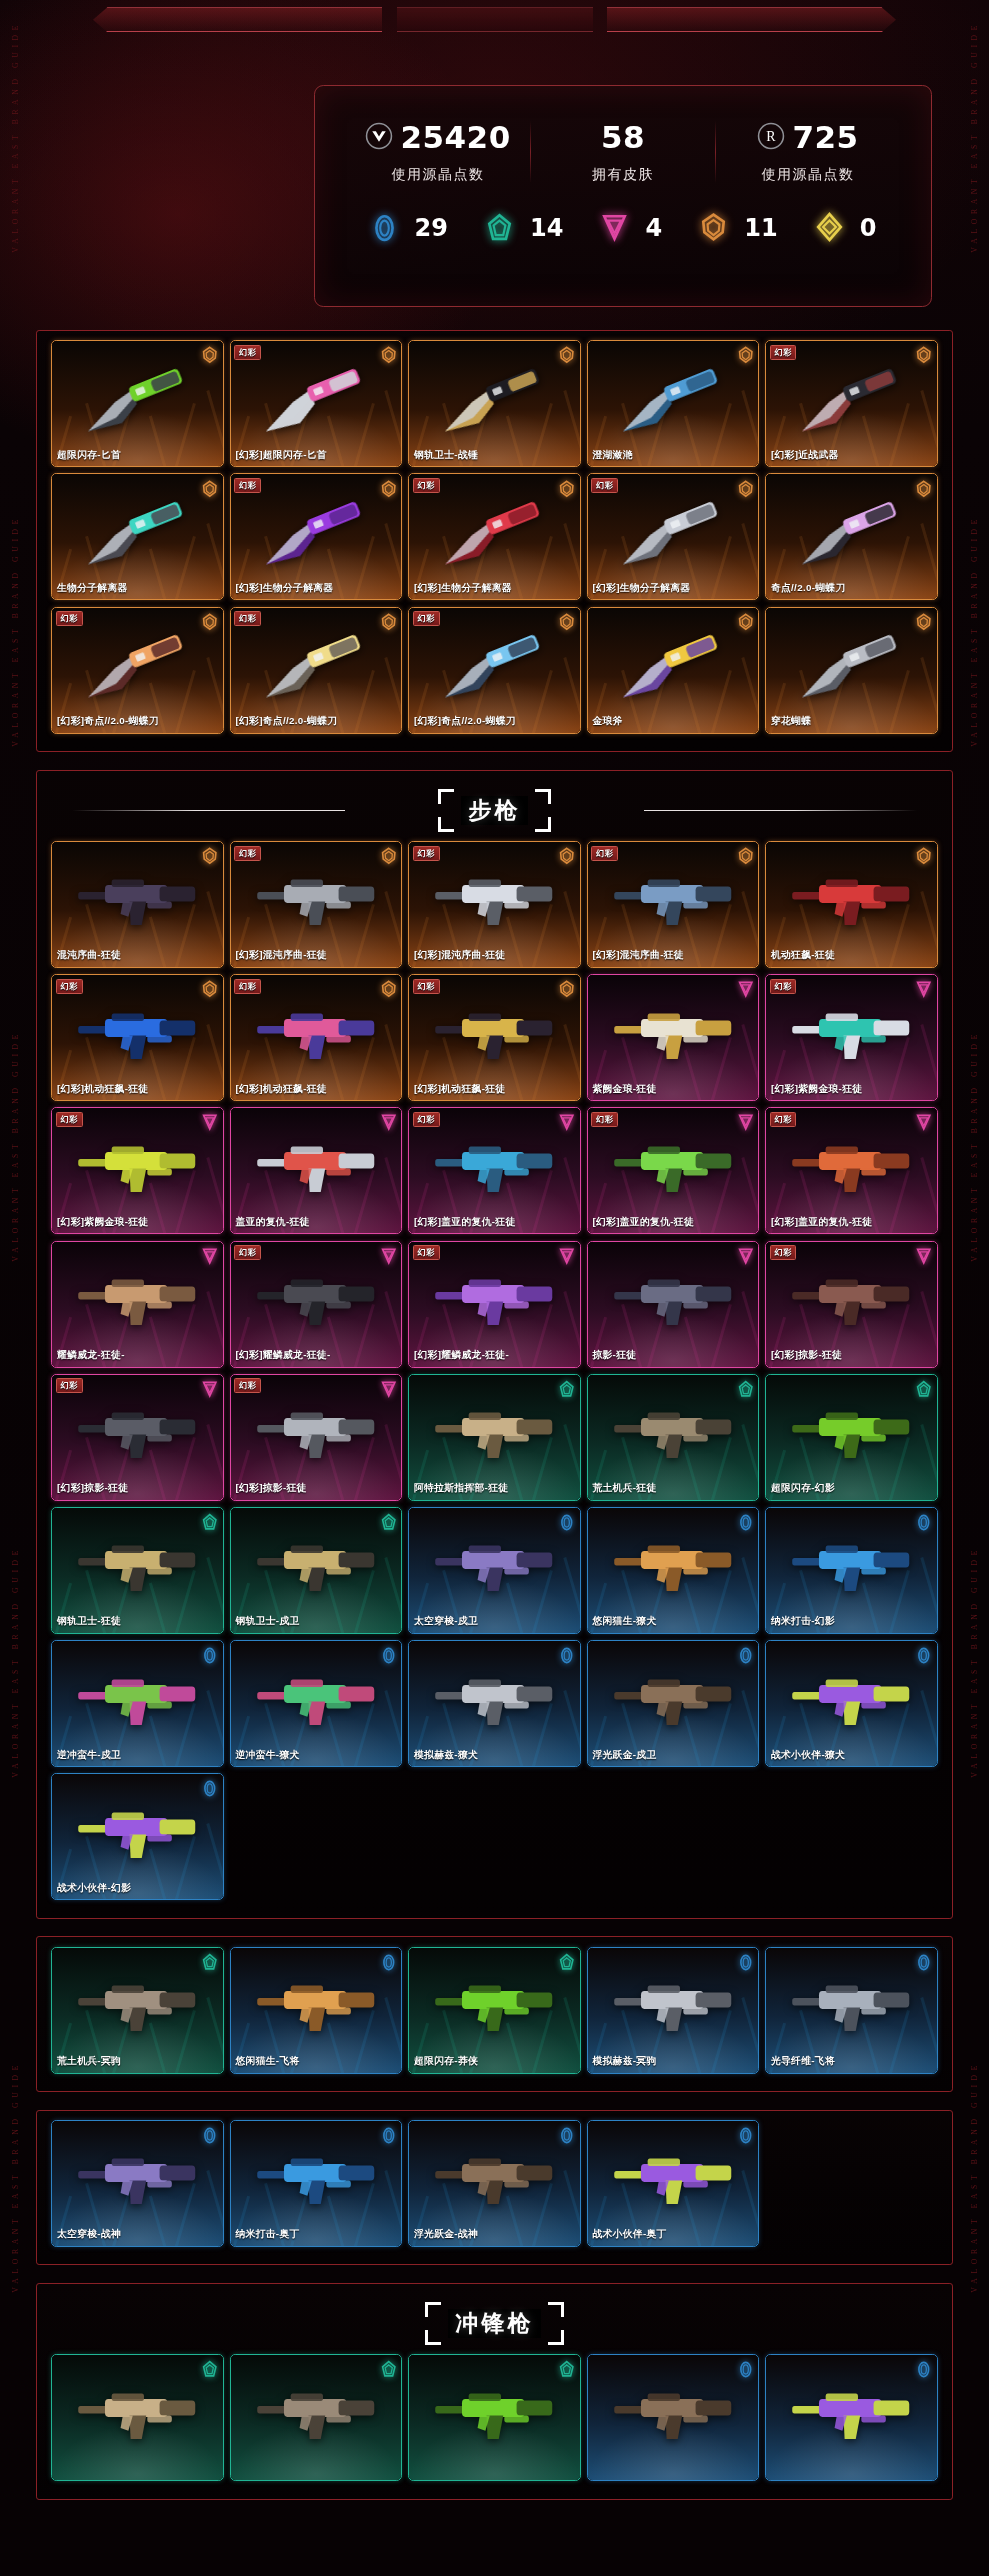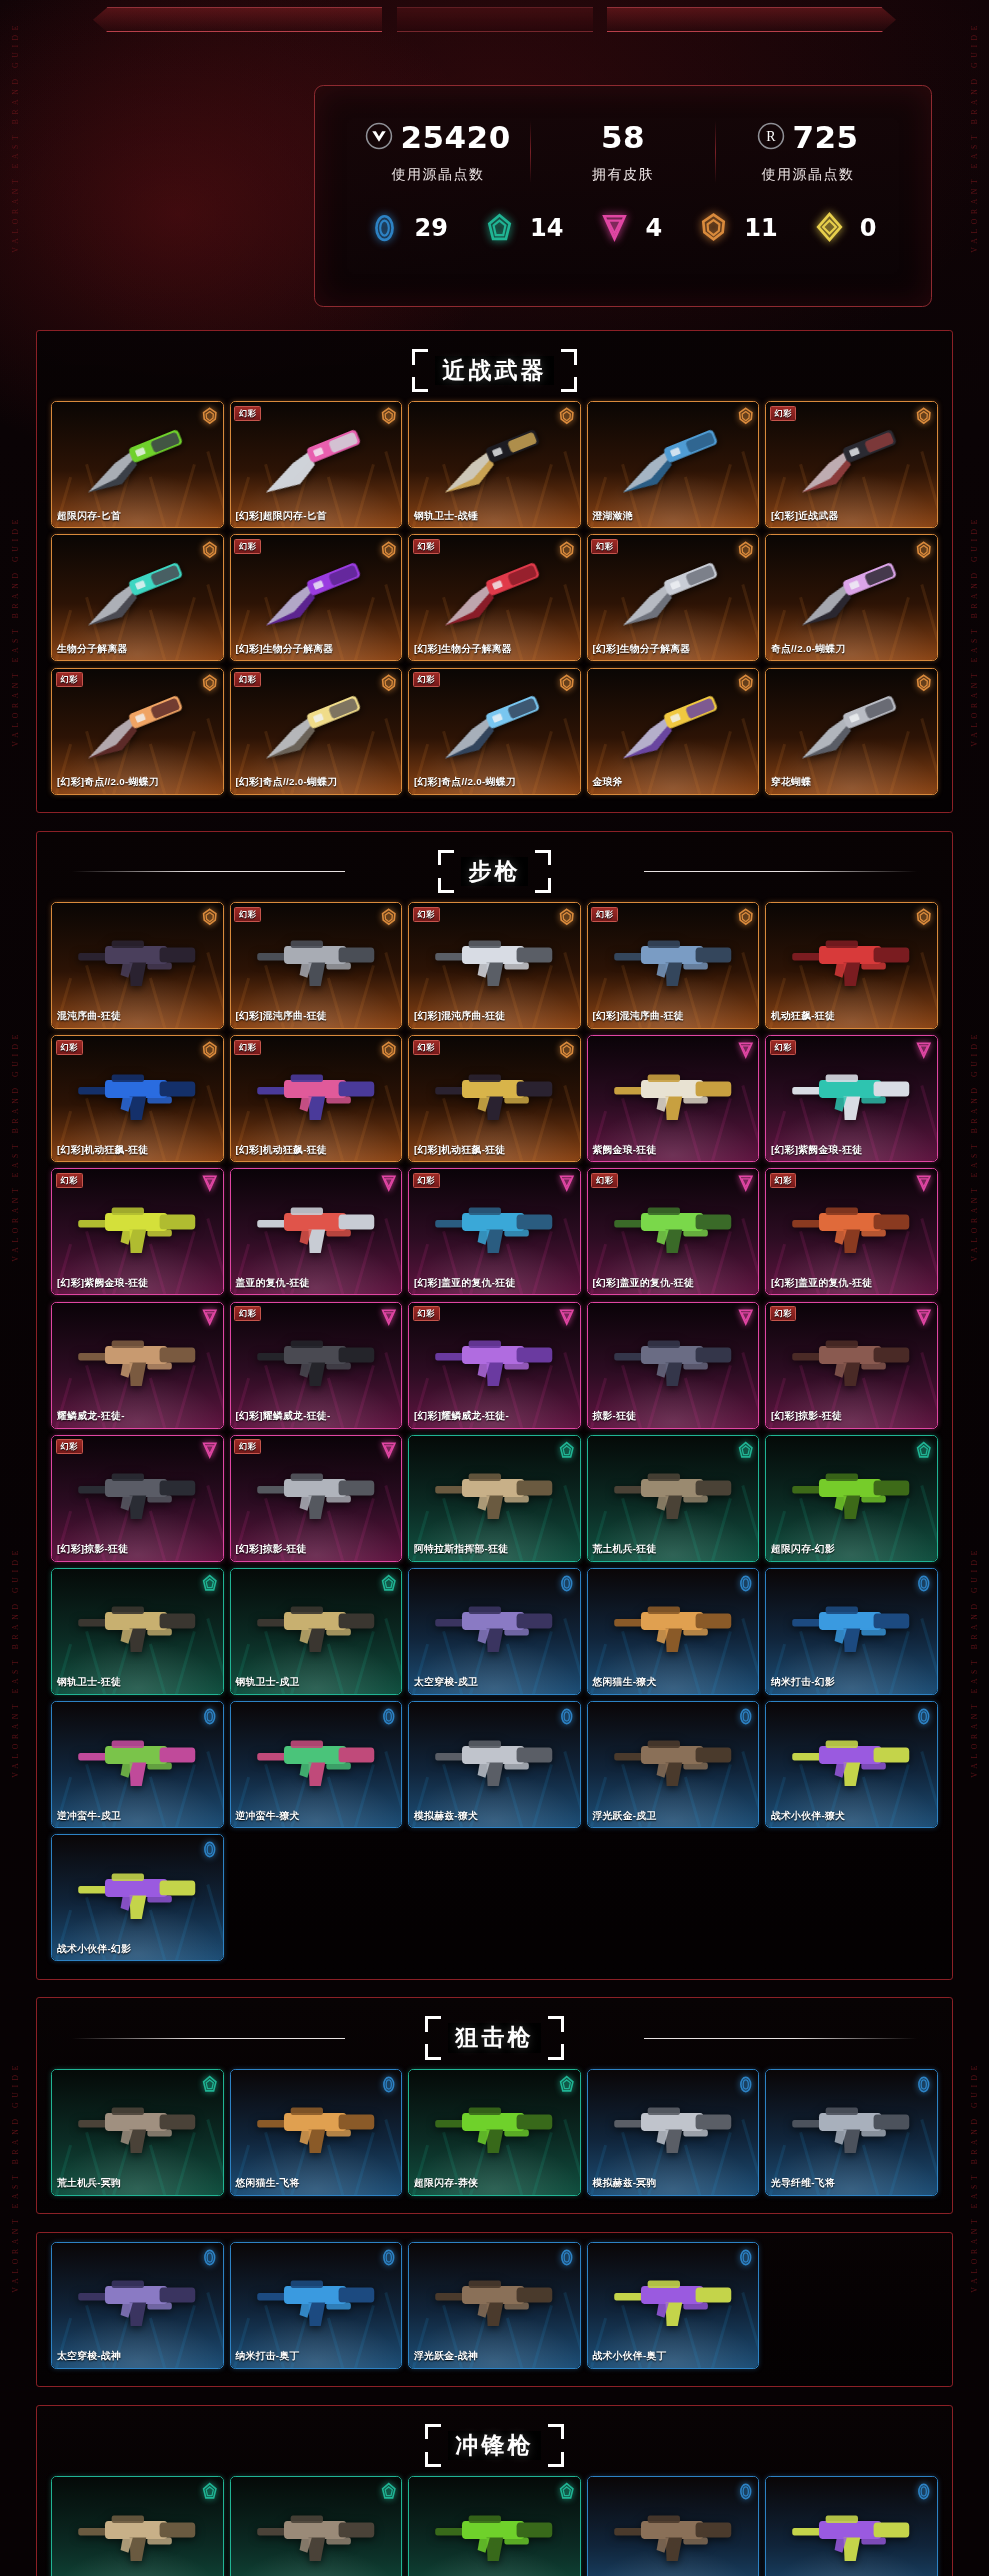--- a/index.html
+++ b/index.html
@@ -249,31 +249,20 @@
               <path d="M27 16 L39 28 L27 40 L15 28 Z" fill="none" stroke="#e7cf4c" stroke-width="4"></path>
             </svg></span>
           <span class="rar-num">0</span>
         </div>
       </div>
   </div>
 </div>
 
 <div id="sections-root" style="position:absolute; top:330px; left:0; right:0;">
     <div class="section">
-    <div class="sec-head">
-      <div class="sec-line l"></div>
-      <div class="sec-line r"></div>
-      <div class="sec-title-wrap">
-        <span class="bk tl"></span>
-        <span class="bk tr"></span>
-        <span class="bk bl"></span>
-        <span class="bk br"></span>
-        <span class="sec-title">近战武器</span>
-      </div>
-    </div>
     <div class="grid">
       <div class="card t-ultra">
         <div class="card-art"></div>
         <div class="chevlines">
             <span style="left:6%; transform:rotate(16deg) translateY(6.2px); height:57px"></span>
             <span style="left:24%; transform:rotate(-16deg) translateY(6.2px); height:70px"></span>
             <span style="left:42%; transform:rotate(16deg) translateY(6.2px); height:83px"></span>
             <span style="left:60%; transform:rotate(-16deg) translateY(6.2px); height:57px"></span>
             <span style="left:78%; transform:rotate(16deg) translateY(6.2px); height:70px"></span>
             <span style="left:96%; transform:rotate(-16deg) translateY(6.2px); height:83px"></span>
@@ -1575,31 +1564,20 @@
 
         <span class="rar-icon" style="filter:drop-shadow(0 0 3.1px #2d82c4)"><svg width="17.5" height="19.6" viewBox="0 0 54 56">
               <ellipse cx="27" cy="30" rx="15" ry="22" fill="none" stroke="#2d82c4" stroke-width="5"></ellipse>
               <ellipse cx="27" cy="30" rx="8" ry="14" fill="none" stroke="#2d82c4" stroke-width="4"></ellipse>
             </svg></span>
         <div class="card-name">战术小伙伴-幻影</div>
       </div>
       </div>
     </div>
     <div class="section">
-    <div class="sec-head">
-      <div class="sec-line l"></div>
-      <div class="sec-line r"></div>
-      <div class="sec-title-wrap">
-        <span class="bk tl"></span>
-        <span class="bk tr"></span>
-        <span class="bk bl"></span>
-        <span class="bk br"></span>
-        <span class="sec-title">狙击枪</span>
-      </div>
-    </div>
     <div class="grid">
       <div class="card t-deluxe">
         <div class="card-art"></div>
         <div class="chevlines">
             <span style="left:6%; transform:rotate(16deg) translateY(6.2px); height:57px"></span>
             <span style="left:24%; transform:rotate(-16deg) translateY(6.2px); height:70px"></span>
             <span style="left:42%; transform:rotate(16deg) translateY(6.2px); height:83px"></span>
             <span style="left:60%; transform:rotate(-16deg) translateY(6.2px); height:57px"></span>
             <span style="left:78%; transform:rotate(16deg) translateY(6.2px); height:70px"></span>
             <span style="left:96%; transform:rotate(-16deg) translateY(6.2px); height:83px"></span>

